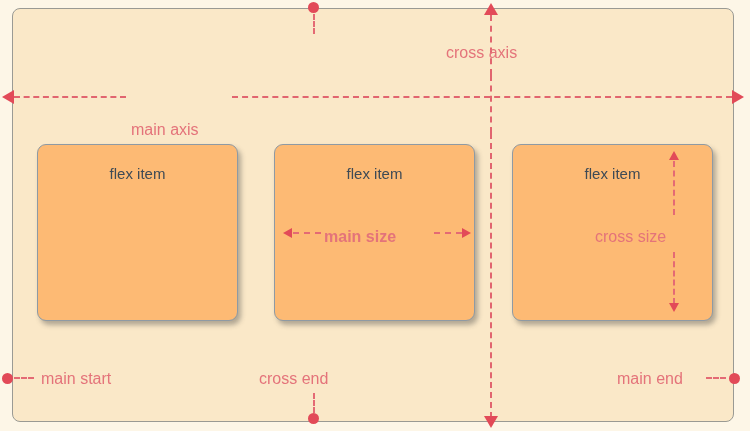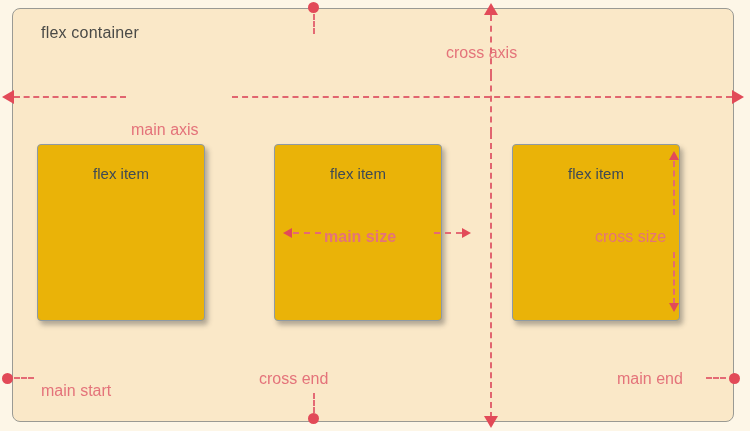--- a/index.html
+++ b/index.html
@@ -34,26 +34,26 @@
     top: 24px;
     font-size: 16px;
     color: #4a4a47;
     letter-spacing: 0.2px;
     white-space: nowrap;
   }
   
   .flex-item {
     position: absolute;
     top: 144px;
-    width: 168px;
+    width: 201px;
     height: 177px;
     box-sizing: border-box;
-    background: #eab308;
+    background: #fdba74;
     border: 1px solid #8e9aa4;
-    border-radius: 4px;
+    border-radius: 9px;
     box-shadow: 3px 4px 5px rgba(60,60,60,0.38);
   }
   #flex-item-1 { left: 37px; }
   #flex-item-2 { left: 274px; }
   #flex-item-3 { left: 512px; }
   .flex-item-label {
     position: absolute;
     top: 20px;
     left: 0;
     width: 100%;
@@ -156,21 +156,20 @@
     letter-spacing: 0.3px;
   }
 </style>
 </head>
 <body>
 
 <div id="canvas">
 
   <div id="flex-container"></div>
 
-  <div id="container-label">flex container</div>
 
   <div class="dot" style="left:308px; top:2px;"></div>
   <div class="v-dash-thin" style="left:313px; top:14px; height:20px;"></div>
 
   <div class="arrow arrow-up" style="left:484px; top:3px;"></div>
   <div class="v-dash" style="left:490px; top:15px; height:60px;"></div>
   <div class="v-dash" style="left:490px; top:75px; height:58px;"></div>
   <div class="v-dash" style="left:490px; top:133px; height:285px;"></div>
   <div class="arrow arrow-down" style="left:484px; top:416px;"></div>
   <div class="ann ann-lg" style="left:446px; top:44px;">cross axis</div>
@@ -200,21 +199,21 @@
   <div class="arrow arrow-sm arrow-right" style="left:462px; top:228px;"></div>
 
   <div class="arrow arrow-sm arrow-up" style="left:669px; top:151px;"></div>
   <div class="v-dash-thin" style="left:673px; top:161px; height:54px;"></div>
   <div class="ann ann-lg" style="left:595px; top:228px;">cross size</div>
   <div class="v-dash-thin" style="left:673px; top:252px; height:52px;"></div>
   <div class="arrow arrow-sm arrow-down" style="left:669px; top:303px;"></div>
 
   <div class="dot" style="left:2px; top:373px;"></div>
   <div class="h-dash-thin" style="left:14px; top:377px; width:20px;"></div>
-  <div class="ann ann-lg" style="left:41px; top:370px;margin-top:12px;">main start</div>
+  <div class="ann ann-lg" style="left:41px; top:370px;">main start</div>
 
   <div class="ann ann-lg" style="left:259px; top:370px;">cross end</div>
   <div class="v-dash-thin" style="left:313px; top:393px; height:20px;"></div>
   <div class="dot" style="left:308px; top:413px;"></div>
 
   <div class="ann ann-lg" style="left:617px; top:370px;">main end</div>
   <div class="h-dash-thin" style="left:706px; top:377px; width:20px;"></div>
   <div class="dot" style="left:729px; top:373px;"></div>
 
 

